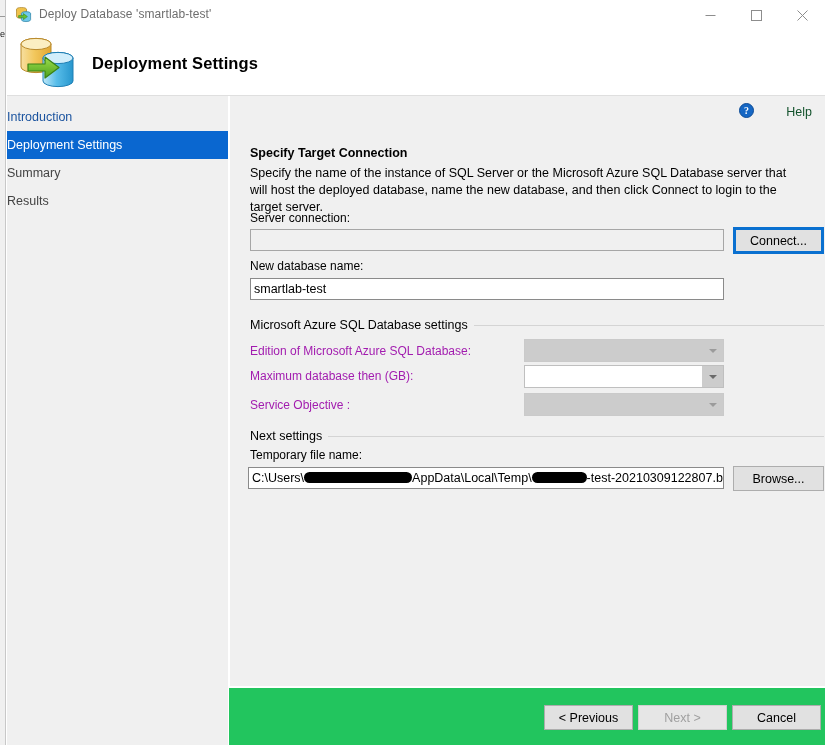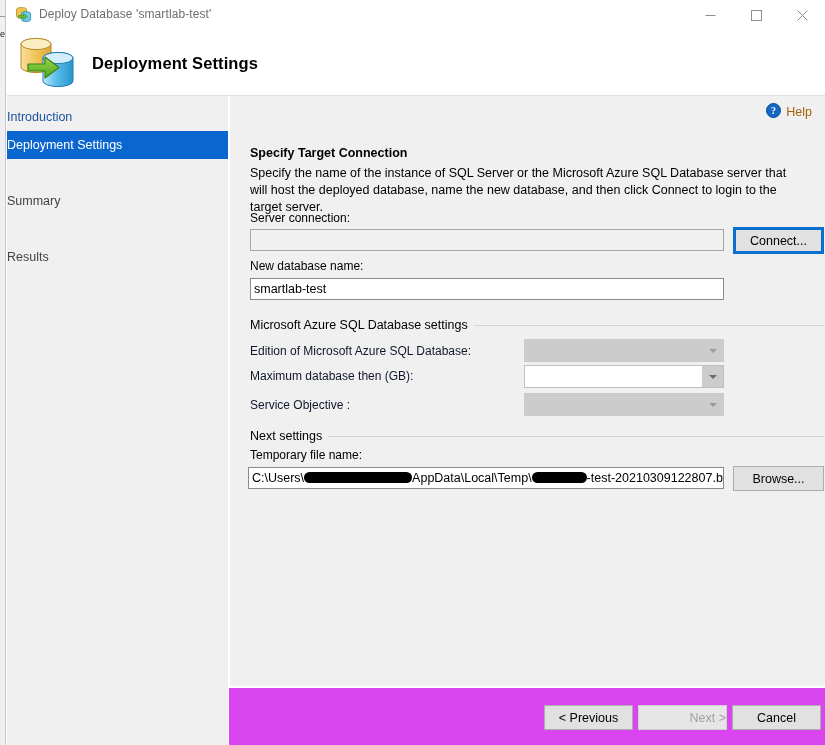--- a/index.html
+++ b/index.html
@@ -131,21 +131,21 @@
     color: #19529e;
     white-space: nowrap;
     cursor: default;
     box-sizing: border-box;
   }
   .nav-item.first { margin-top: 7px; }
   .nav-item.selected {
     background: #0a67d0;
     color: #ffffff;
   }
-  .nav-item.muted { color: #444444; margin-top: 28px; }
+  .nav-item.muted { color: #444444; }
 
   #content-outer {
     position: absolute;
     left: 222px; top: 0;
     width: 596px;
     height: 649px;
     background: #ffffff;
   }
   #content {
     position: absolute;
@@ -159,21 +159,22 @@
   #help-link {
     position: absolute;
     right: 13px; top: 7px;
     display: flex;
     align-items: center;
     gap: 5px;
     cursor: default;
   }
   #help-link .help-text {
     font-size: 12.5px;
-    color: #a16207;
+    color: #14532d;
+    margin-left: 27px;
   }
 
   
   #spec-title {
     position: absolute;
     left: 20px; top: 50px;
     font-size: 12.5px;
     font-weight: bold;
     color: #000000;
   }
@@ -185,21 +186,21 @@
     line-height: 17px;
     color: #000000;
   }
 
   .field-label {
     position: absolute;
     font-size: 12px;
     color: #000000;
     white-space: nowrap;
   }
-  .field-label.disabled { color: #0f172a; }
+  .field-label.disabled { color: #a21caf; }
 
   
   .txtbox {
     position: absolute;
     box-sizing: border-box;
     height: 22px;
     border: 1px solid #8a8a8a;
     background: #ffffff;
     font-family: "Liberation Sans", sans-serif;
     font-size: 12.5px;
@@ -307,21 +308,21 @@
     position: relative;
     top: -1px;
   }
 
   
   #footer {
     position: absolute;
     left: 222px; top: 591px;
     width: 596px;
     height: 58px;
-    background: #d946ef;
+    background: #22c55e;
     border-top: 1px solid #ffffff;
     box-sizing: border-box;
   }
   #footer-white-left {
     position: absolute;
     left: 221px; top: 590px;
     width: 1px; height: 59px;
     background: #ffffff;
   }
 </style>
@@ -467,18 +468,18 @@
 
         <button class="pushbtn" style="left:503px; top:370px; width:91px; height:25px;">Browse...</button>
 
       </div>
     </div>
 
     <div id="footer-white-left"></div>
 
     <div id="footer">
       <button class="pushbtn" style="left:315px; top:17px; width:89px; height:25px;">&lt; Previous</button>
-      <button class="pushbtn disabled" style="left:409px; top:17px; width:89px; height:25px;text-align:right;">Next &gt;</button>
+      <button class="pushbtn disabled" style="left:409px; top:17px; width:89px; height:25px;">Next &gt;</button>
       <button class="pushbtn" style="left:503px; top:17px; width:89px; height:25px;">Cancel</button>
     </div>
 
   </div>
 </div>
 
 </body></html>

